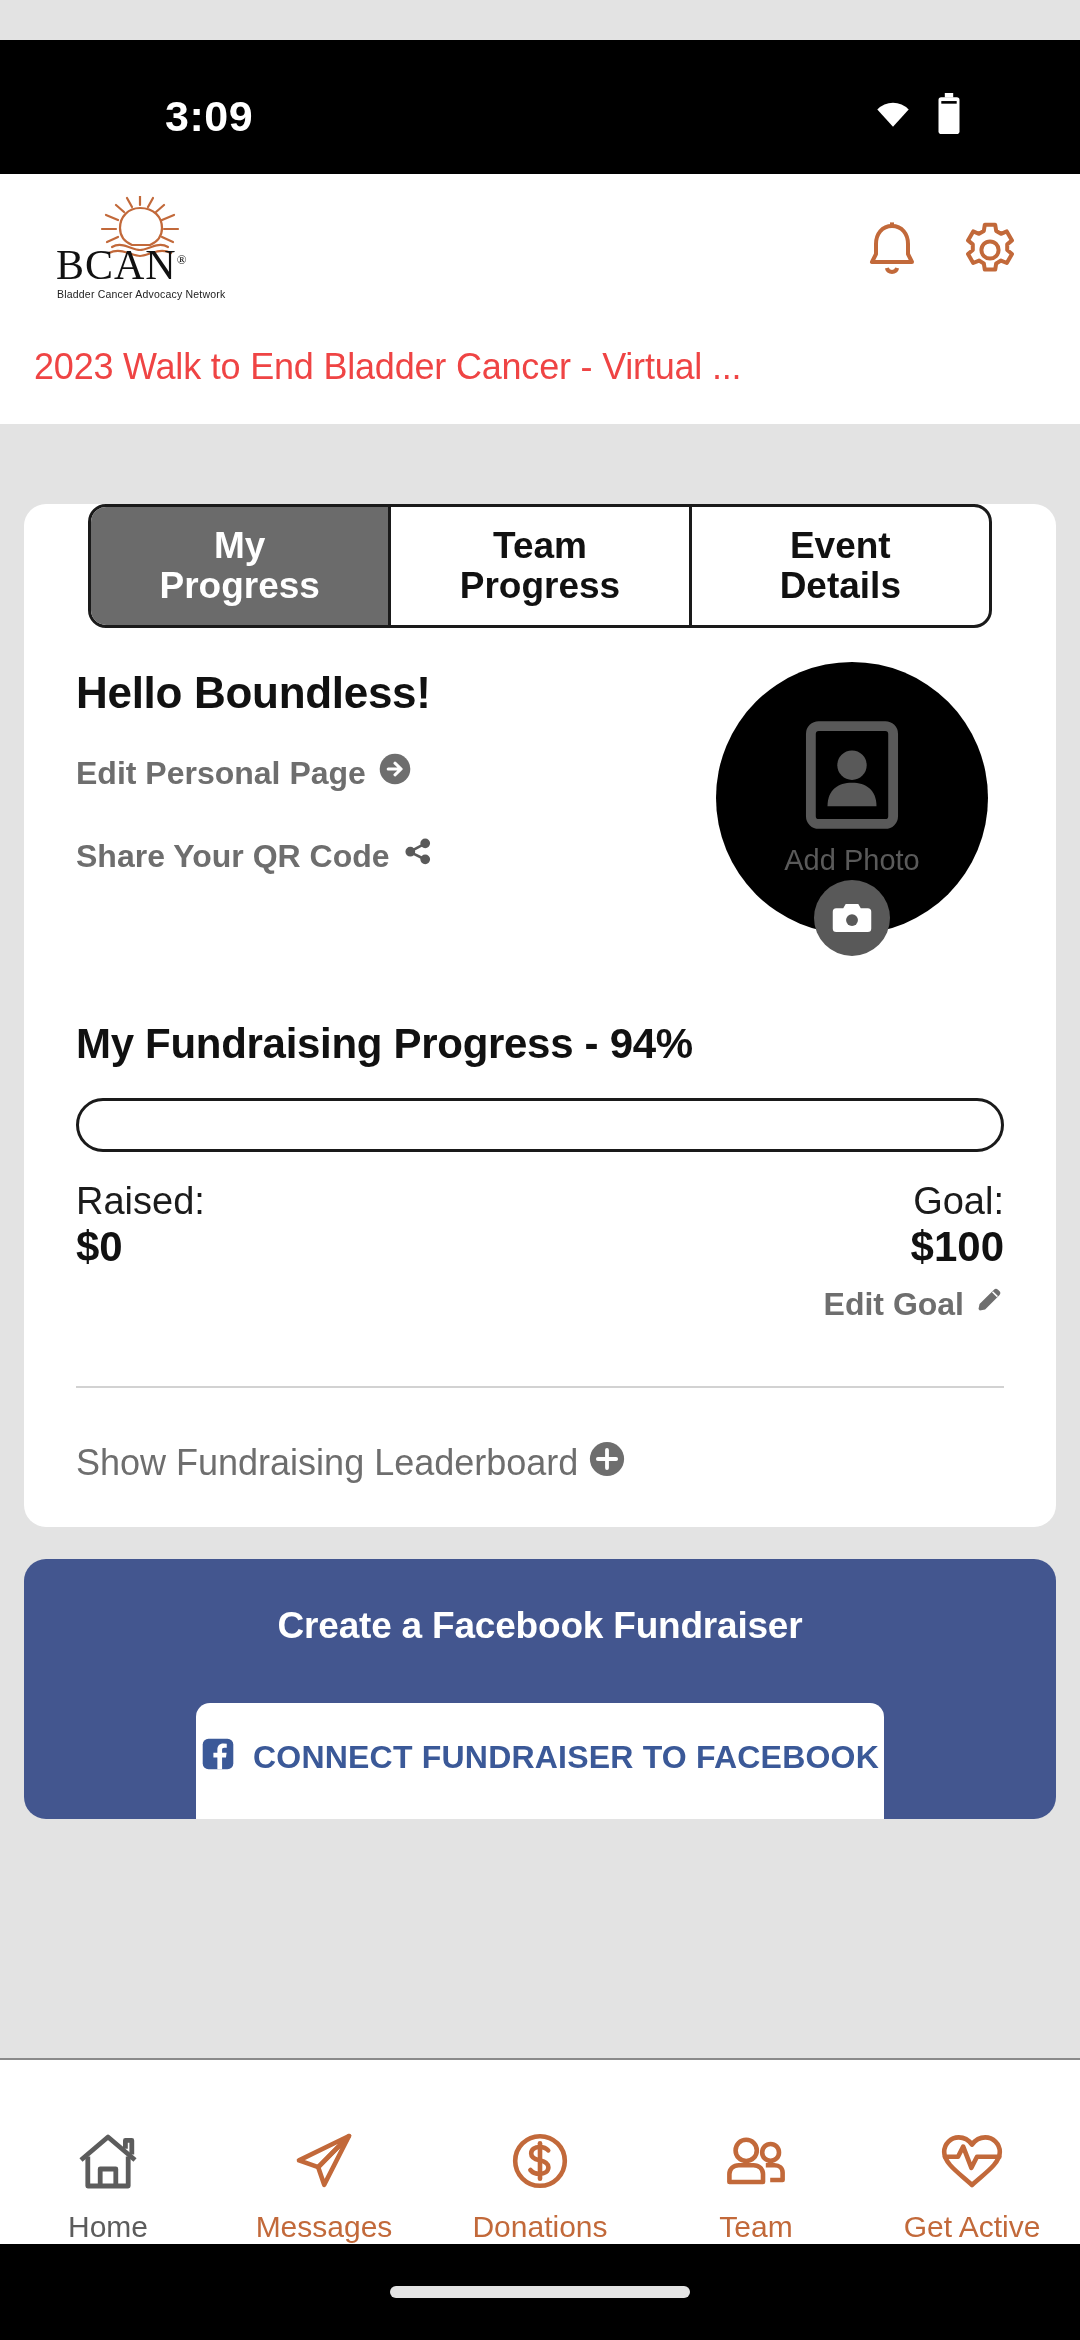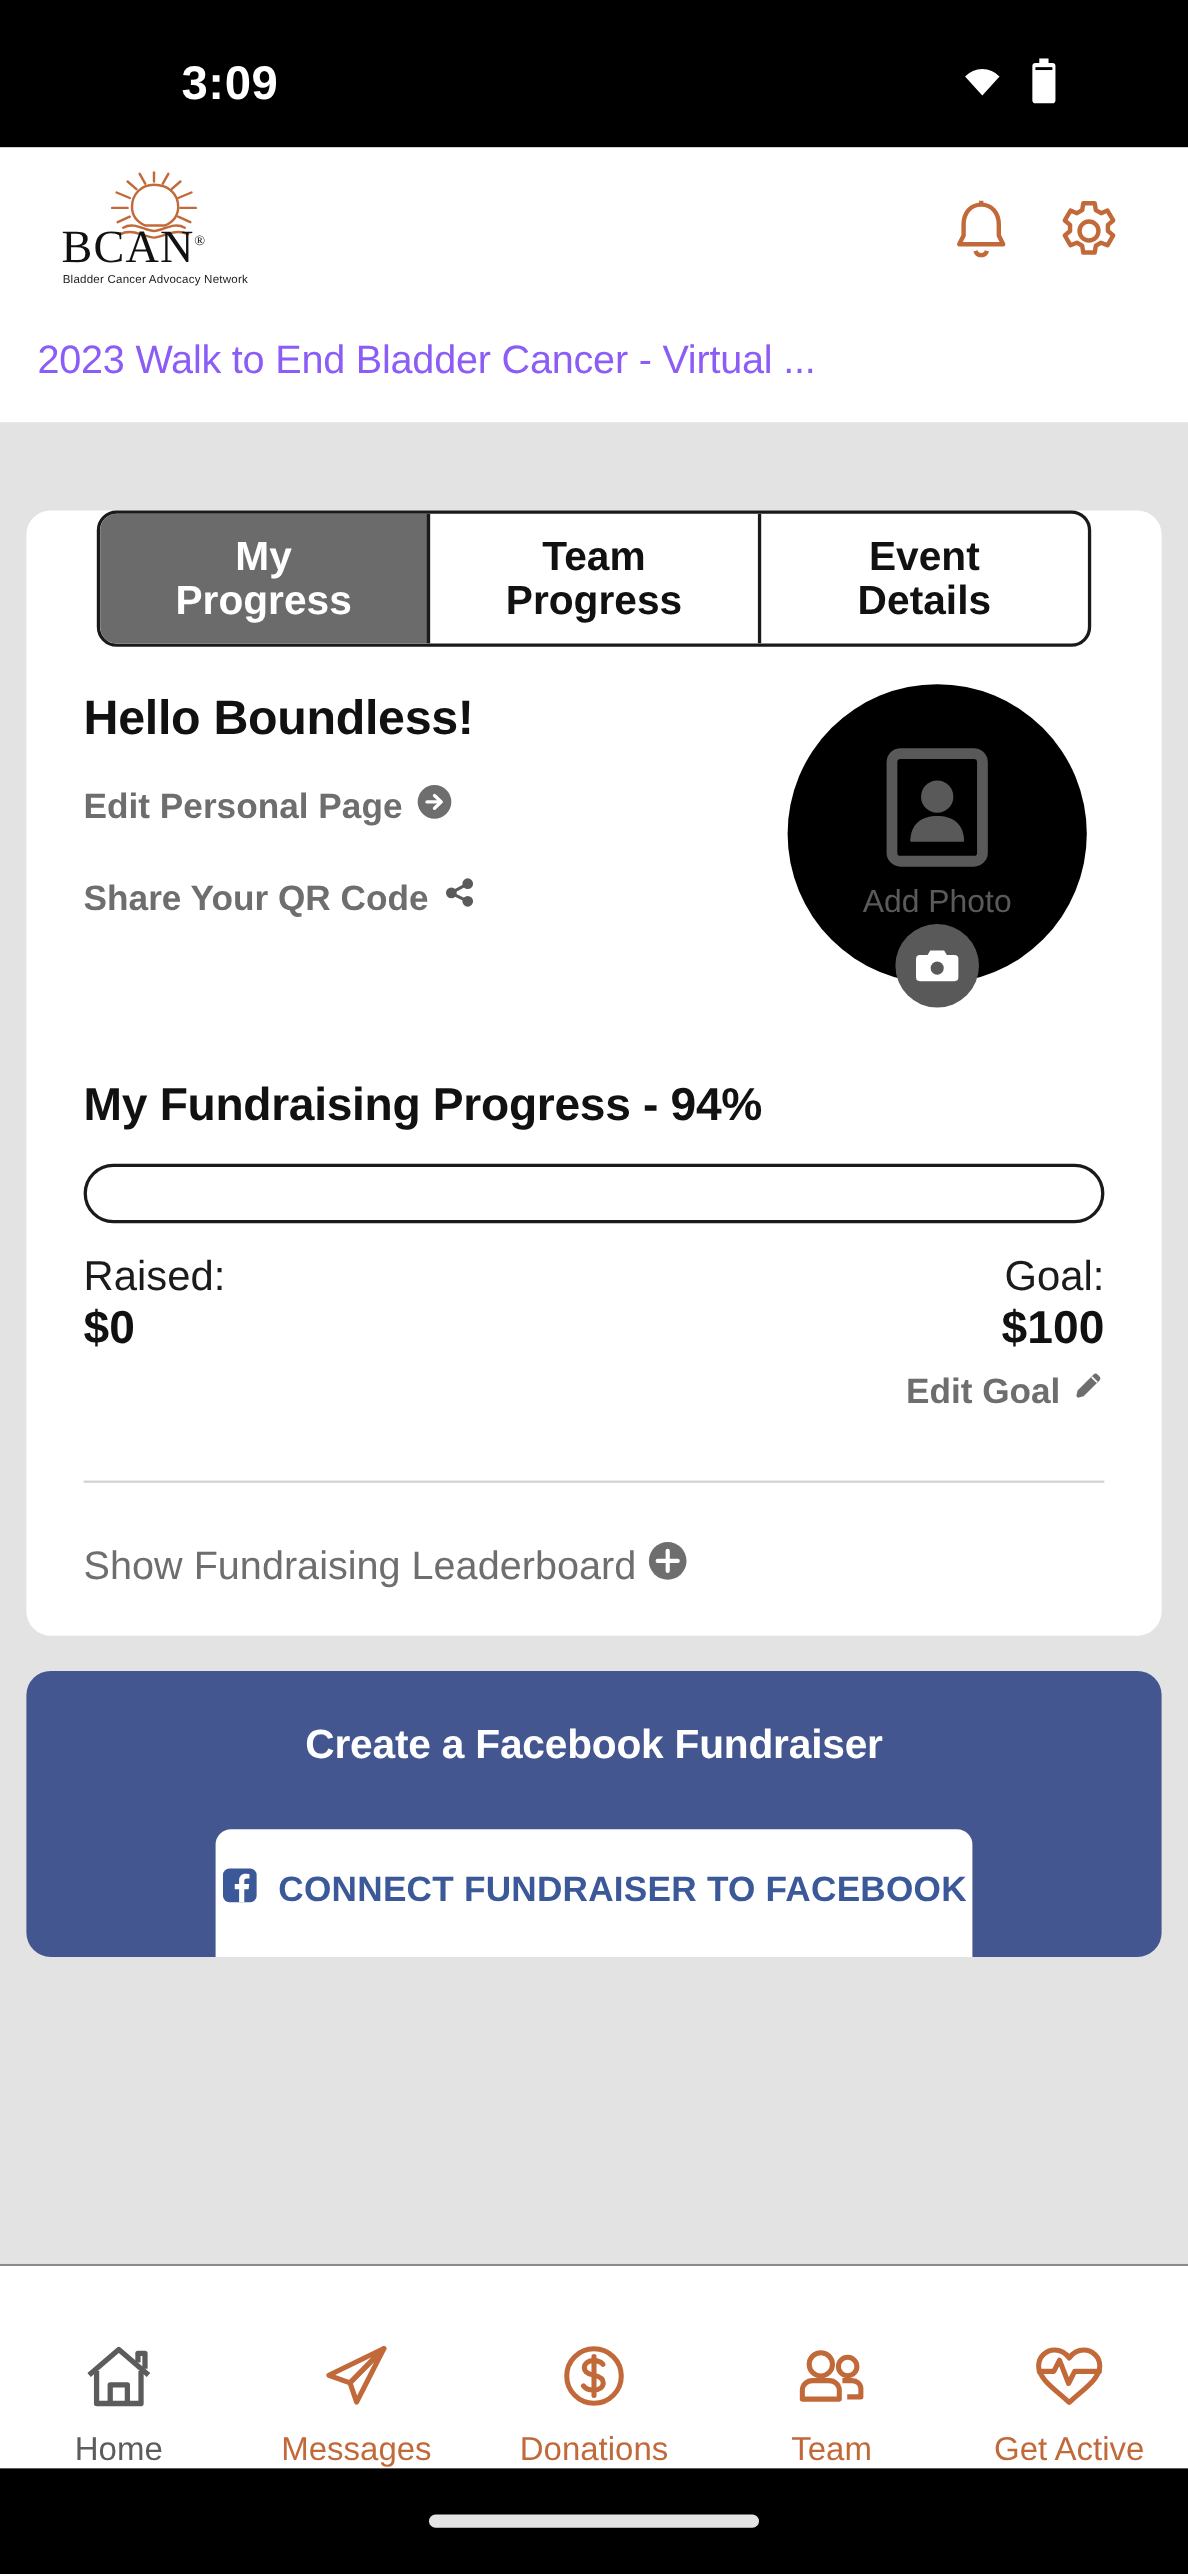--- a/index.html
+++ b/index.html
@@ -24,20 +24,21 @@
   
   .status-bar {
     height: 134px;
     background: #000;
     flex: 0 0 134px;
     display: flex;
     align-items: center;
     justify-content: space-between;
     padding: 0 60px 0 0;
     position: relative;
+    margin-top: 40px;
   }
   .status-time {
     color: #fff;
     font-size: 43px;
     font-weight: 600;
     letter-spacing: 0.5px;
     margin-left: 165px;
     margin-top: 18px;
   }
   .status-icons {
@@ -93,21 +94,21 @@
     align-items: center;
     gap: 40px;
     padding-top: 24px;
     padding-right: 26px;
   }
   .header-title {
     position: absolute;
     left: 34px;
     bottom: 36px;
     font-size: 36px;
-    color: #8b5cf6;
+    color: #ef4444;
     letter-spacing: -0.2px;
     white-space: nowrap;
     margin-top: 24px;
   }
 
   
   .content {
     flex: 1 1 auto;
     background: #e3e3e3;
     padding: 24px 24px 0 24px;

